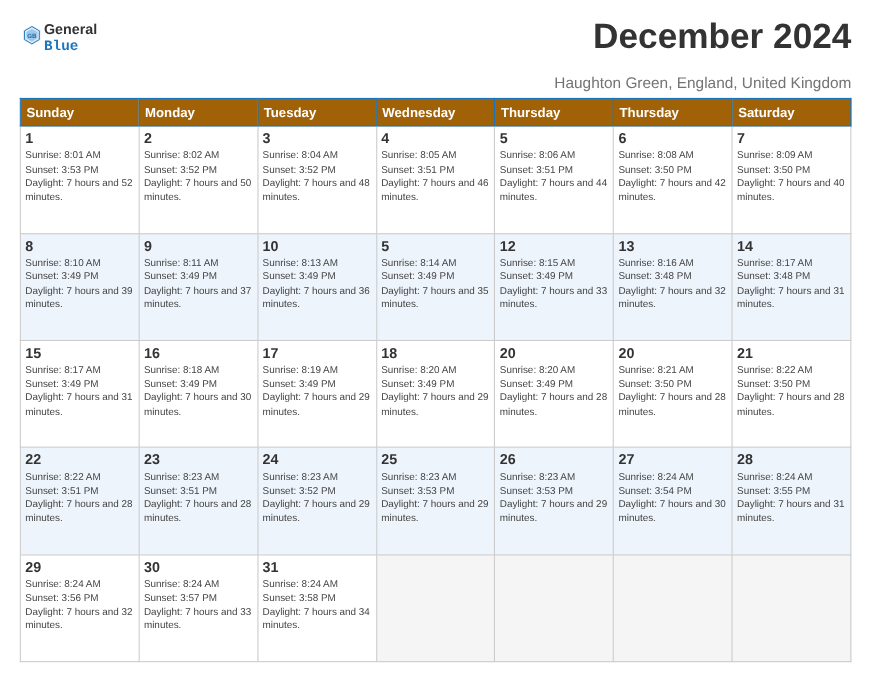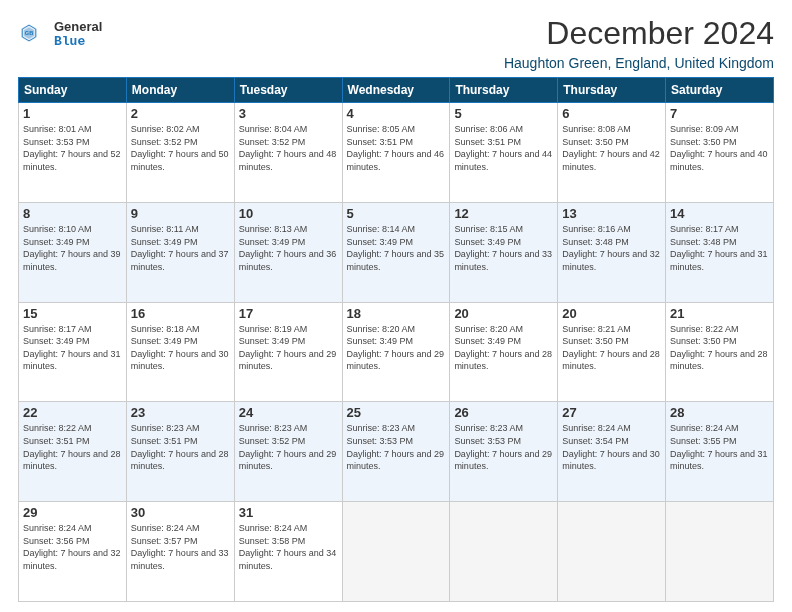--- a/index.html
+++ b/index.html
@@ -19,21 +19,21 @@
     }
     .header {
       display: flex;
       justify-content: space-between;
       align-items: flex-start;
       margin-bottom: 6px;
     }
     .logo {
       display: flex;
       align-items: center;
-      gap: 16px;
+      gap: 2px;
       margin-top: 4px;
     }
     .logo-text {
       font-size: 13px;
       font-weight: bold;
       color: #333;
       line-height: 1.1;
     }
     .logo-text span {
       color: #1a75bb;
@@ -42,38 +42,38 @@
     .logo-icon {
       width: 18px;
       height: 22px;
       margin-left: 2px;
     }
     .title-block {
       text-align: right;
     }
     .month-title {
       font-size: 32px;
-      font-weight: normal;
+      font-weight: bold;
       color: #333;
       line-height: 1.1;
     }
     .location {
       font-size: 14px;
-      color: #0c4a6e;
-      margin-top: 4px;
+      color: #737373;
+      margin-top: 16px;
     }
     .calendar {
       flex: 1;
       border: 1px solid #ccc;
       border-collapse: collapse;
       width: 100%;
       table-layout: fixed;
     }
     .calendar th {
-      background: #0c4a6e;
+      background: #a16207;
       color: #fff;
       font-size: 12px;
       font-weight: bold;
       text-align: left;
       padding: 5px 5px;
       border: 1px solid #1a75bb;
     }
     .calendar td {
       border: 1px solid #ccc;
       vertical-align: top;

